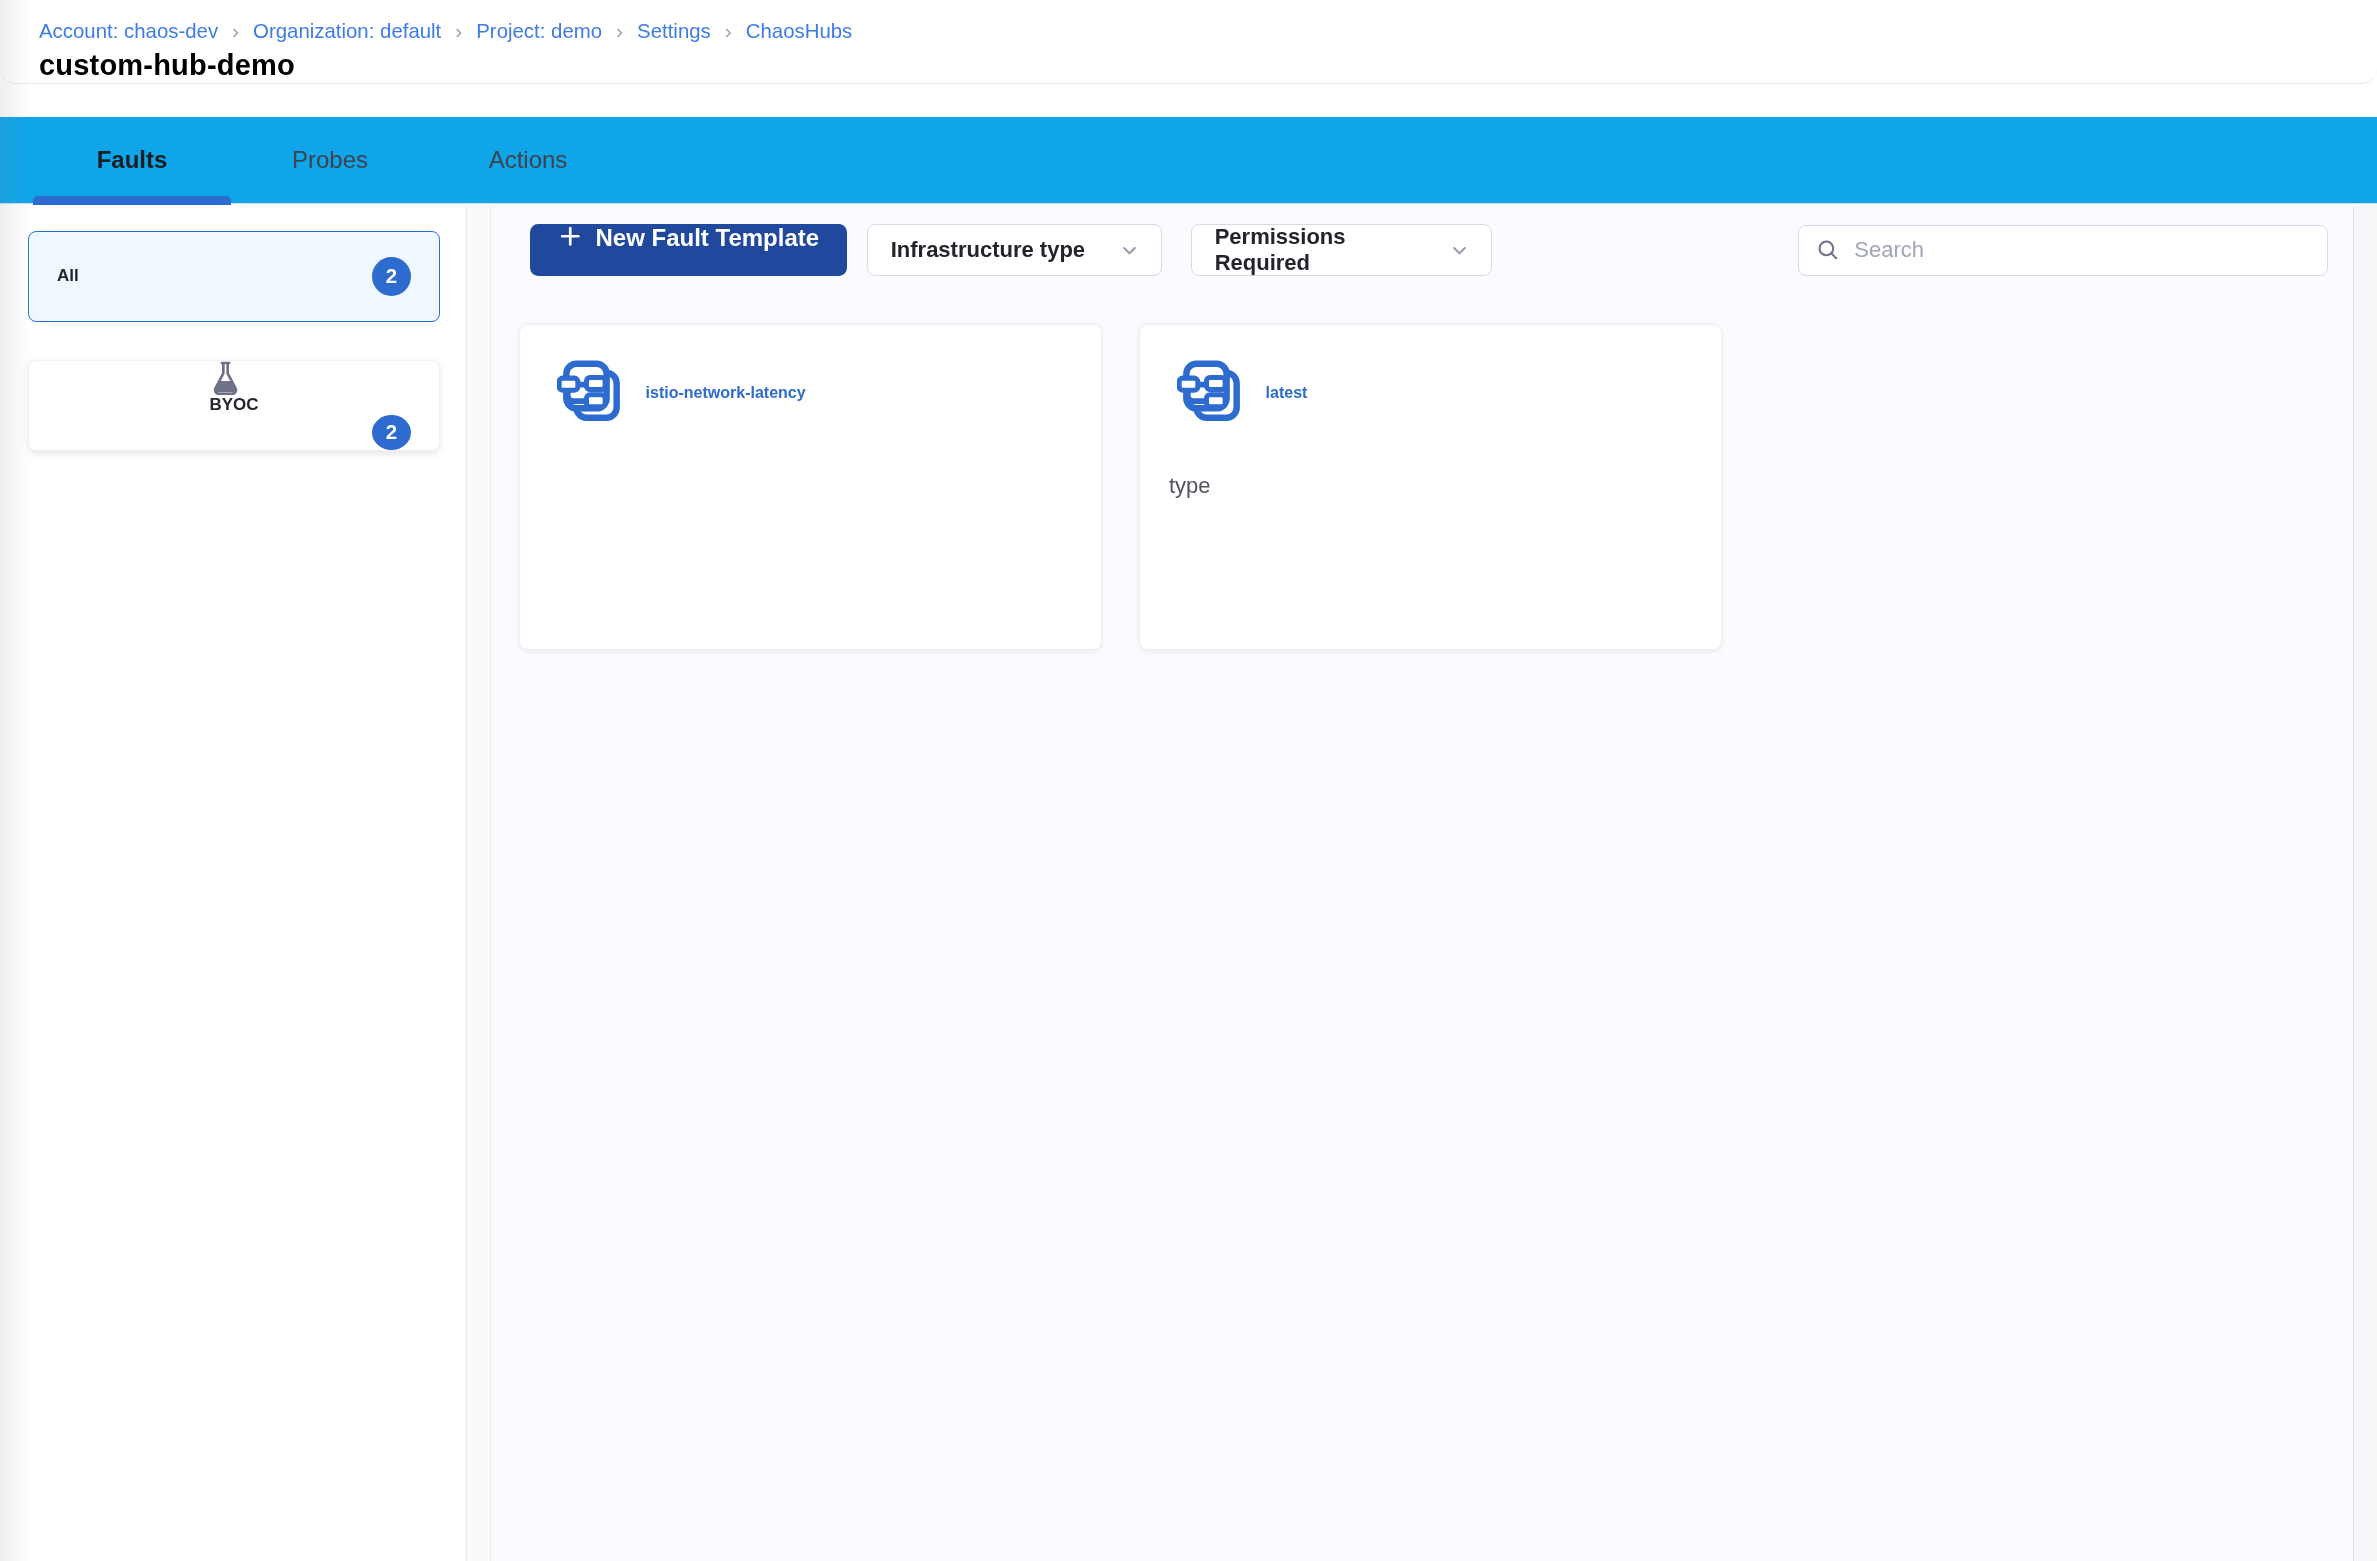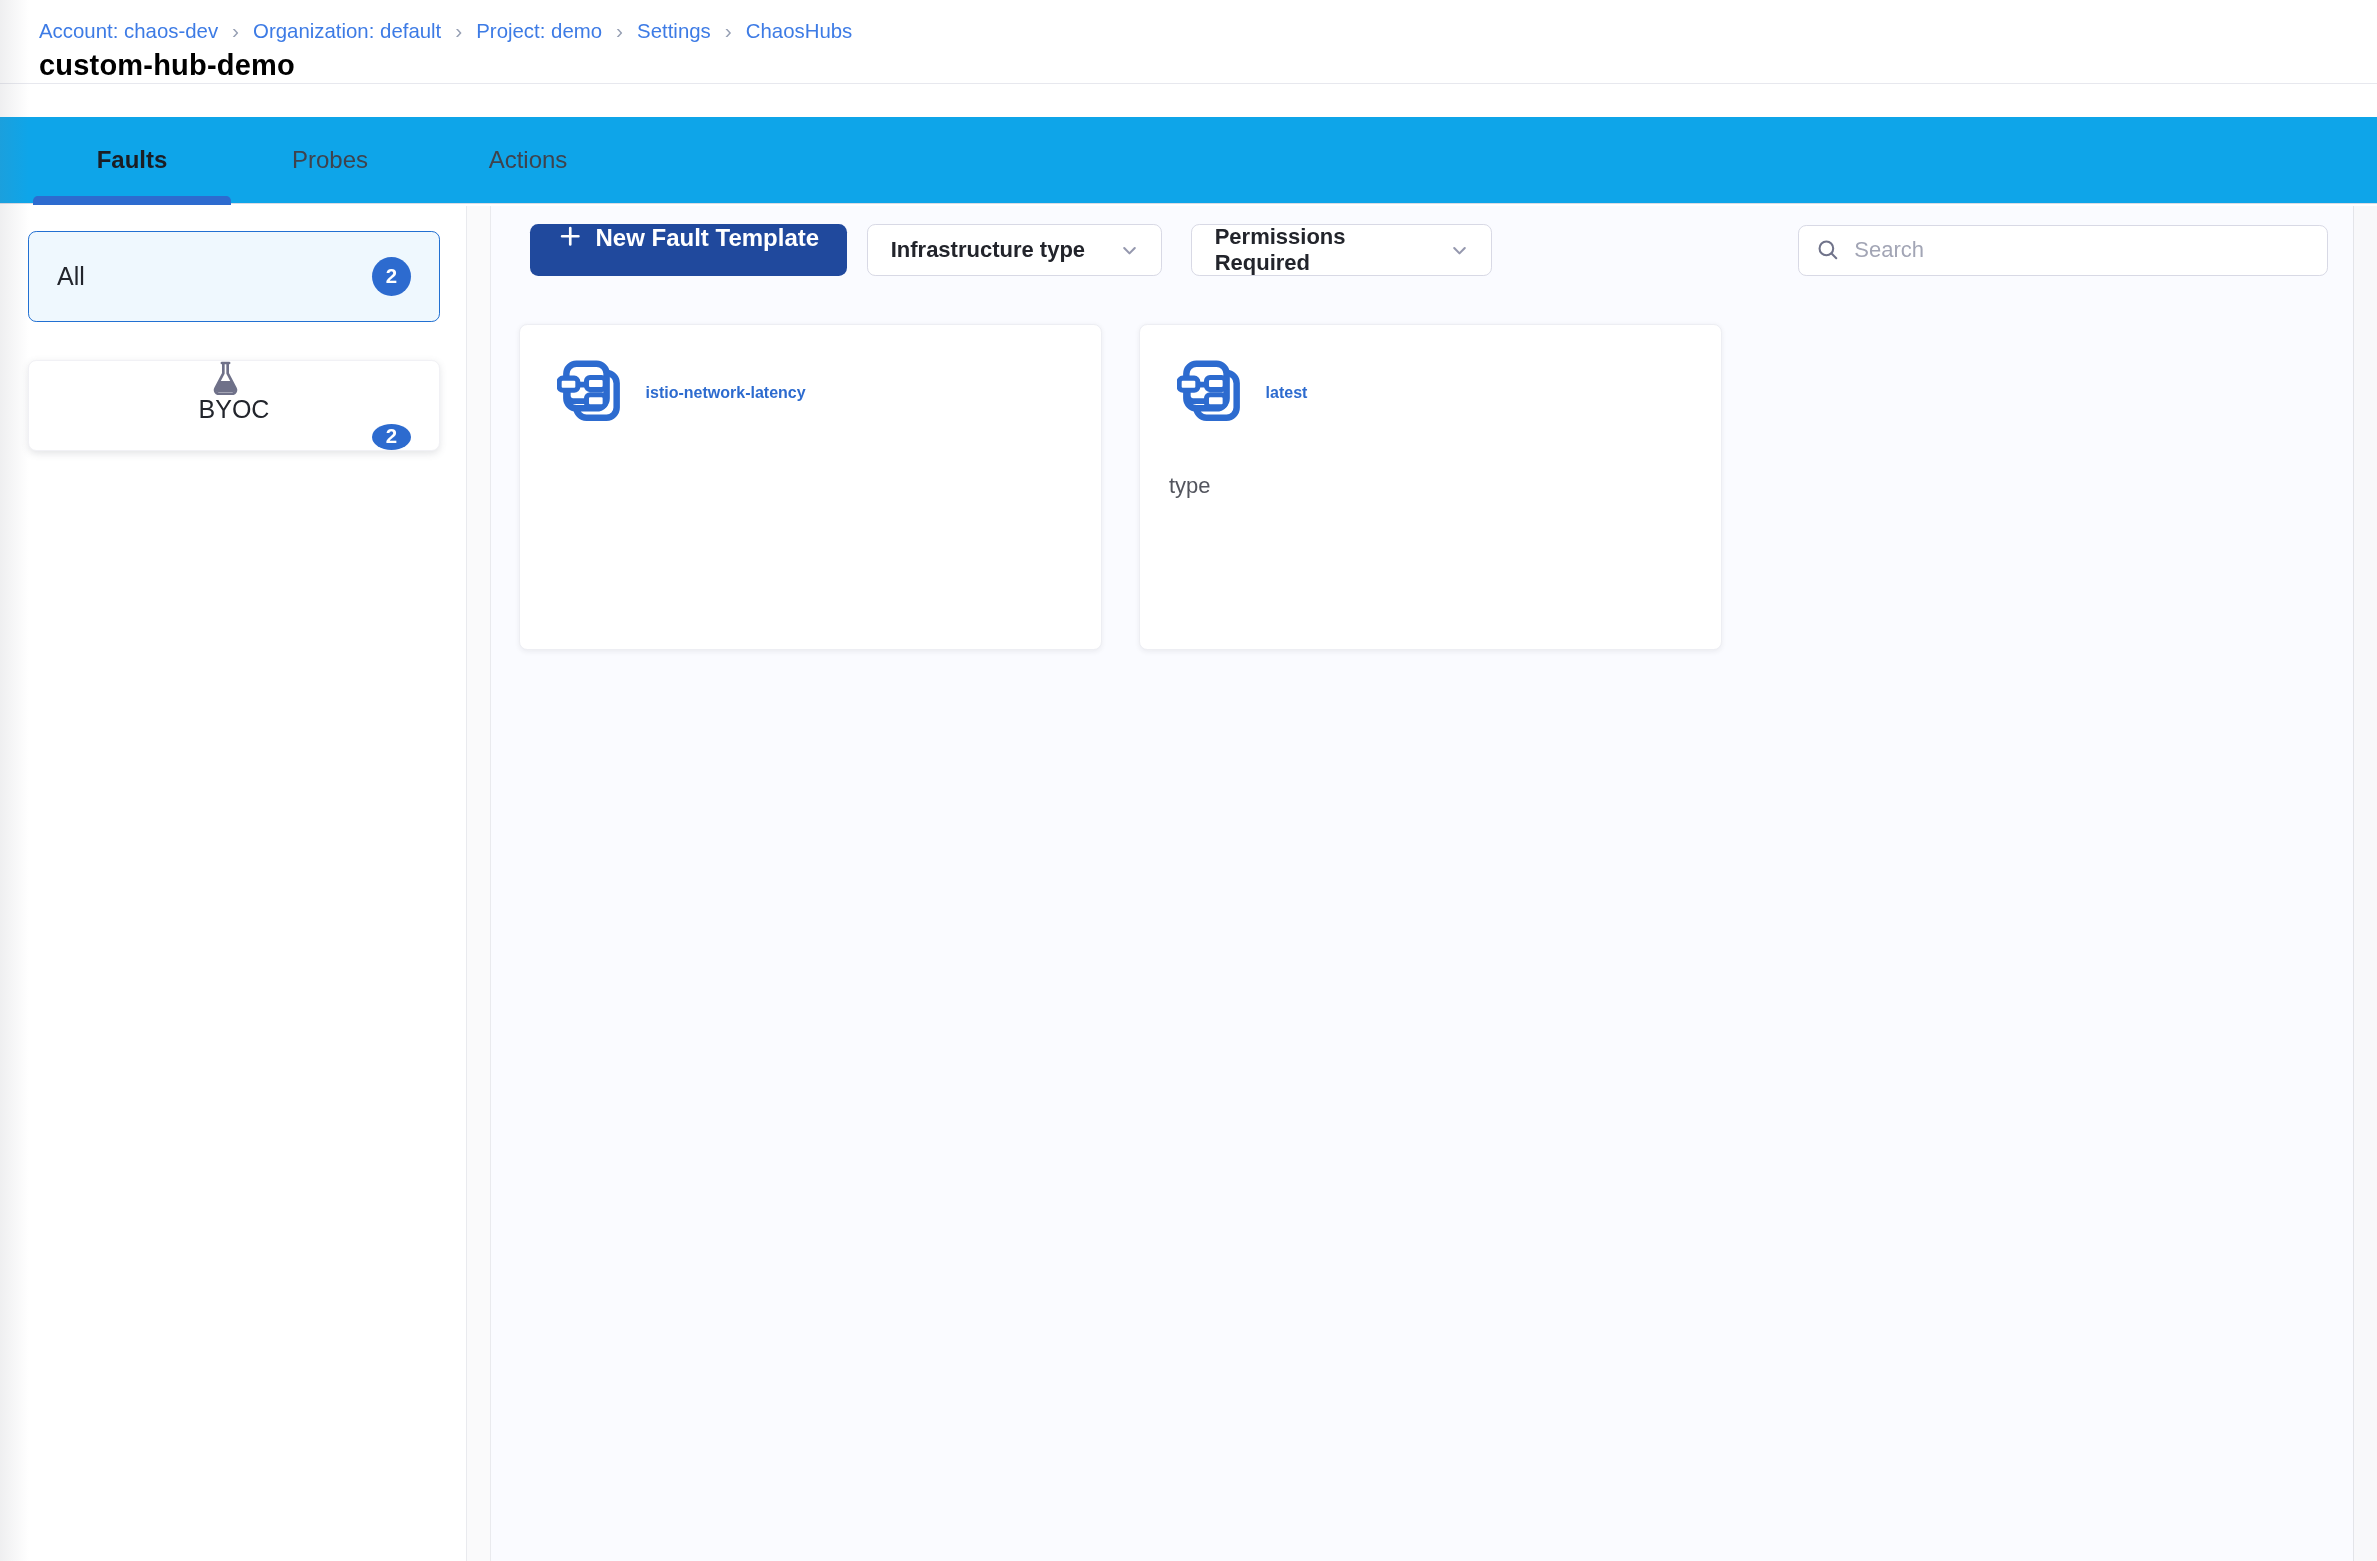--- a/index.html
+++ b/index.html
@@ -11,21 +11,21 @@
     overflow:hidden;
     color:#22252C;
   }
   .edge-shadow {
     position:absolute; left:0; top:0; bottom:0; width:29px; z-index:9;
     background:linear-gradient(to right, rgba(120,122,134,.12), rgba(120,122,134,0));
     pointer-events:none;
   }
 
   
-  .header { position:absolute; top:0; left:0; right:0; height:84px; background:#fff; border-bottom:0.8px solid #E7E8EE; z-index:2; }
+  .header { position:absolute; top:0; left:0; right:0; height:84px; background:#fff; border-bottom:0.8px solid #E7E8EE; z-index:2;border-radius:16px; }
   .breadcrumb { position:absolute; top:19.6px; left:39px; display:flex; align-items:center; gap:14px; font-size:20.4px; }
   .crumb { color:#3D7BE5; cursor:pointer; white-space:nowrap; }
   .crumb-sep { color:#97A0B4; font-size:21px; line-height:1; padding-bottom:2.4px; }
   .page-title { position:absolute; top:49px; left:39px; font-size:29px; font-weight:700; color:#000000; letter-spacing:0.2px; }
 
   
   .tabbar { position:absolute; top:117px; left:0; right:0; height:87px; background:#0ea5e9; border-bottom:1.6px solid #D9DBE4; display:flex; padding-left:33px; z-index:2; }
   .tab { width:198px; display:flex; align-items:center; justify-content:center; font-size:24px; color:#3F424C; position:relative; cursor:pointer; }
   .tab--active { font-weight:700; color:#1B1D23; }
   .tab-underline { position:absolute; left:0; right:0; bottom:-1.6px; height:8.2px; background:#2D6BCF; border-radius:4.9px 4.9px 0 0; }
@@ -34,21 +34,21 @@
   .content { position:absolute; top:206px; left:0; right:0; bottom:0; }
   .left-panel { position:absolute; left:0; top:0; bottom:0; width:466px; background:#ffffff; }
   .left-track { position:absolute; left:466px; top:0; bottom:0; width:24.5px; background:#FAFAFB; border-left:0.8px solid #E9EAEE; border-right:0.8px solid #E9EAEE; }
   .main-panel { position:absolute; left:491px; right:24.5px; top:0; bottom:0; background:#FAFBFF; overflow:hidden; }
   .right-track { position:absolute; right:0; top:0; bottom:0; width:24.5px; background:#F8F8FA; border-left:0.8px solid #E3E4E9; }
 
   
   .side-card { margin-left:28px; width:412px; height:91px; border-radius:8.2px; display:flex; align-items:center; padding:0 28px; cursor:pointer; background:#fff; }
   .side-card--selected { margin-top:24.5px; background:#EFF8FE; border:1.6px solid #2270D2; }
   .side-card--plain { margin-top:38px; border:0.8px solid #F1F1F5; box-shadow:0 2.4px 7.3px rgba(96,97,112,.16);flex-direction:column; }
-  .side-label { font-size:25px; font-weight:400; color:#22252C; }
+  .side-label { font-size:17px; font-weight:700; color:#22252C; }
   .count-badge { margin-left:auto; width:39px; height:39px; border-radius:50%; background:#2D6BCF; color:#fff; font-size:20.4px; font-weight:600; display:flex; align-items:center; justify-content:center; }
   .flask { margin-right:18px; display:flex; }
 
   
   .toolbar { display:flex; align-items:center; margin:18px 24.5px 0 39px; }
   .btn-new { height:52px; border:none; border-radius:8.2px; background:#20499D; color:#fff; font-family:inherit; font-size:24px; font-weight:700; display:inline-flex; align-items:flex-start; gap:13px; padding:0 28px; cursor:pointer; }
   .dropdown { height:52px; border-radius:8.2px; border:1.6px solid #D8D9E5; background:#fff; display:flex; align-items:center; justify-content:space-between; padding:0 19.6px 0 23px; font-size:22px; font-weight:600; color:#22242B; cursor:pointer; }
   .dd-infra { width:295px; margin-left:19.6px; }
   .dd-perms { width:301px; margin-left:29px; }
   .chev { display:flex; margin-left:14.7px; }

